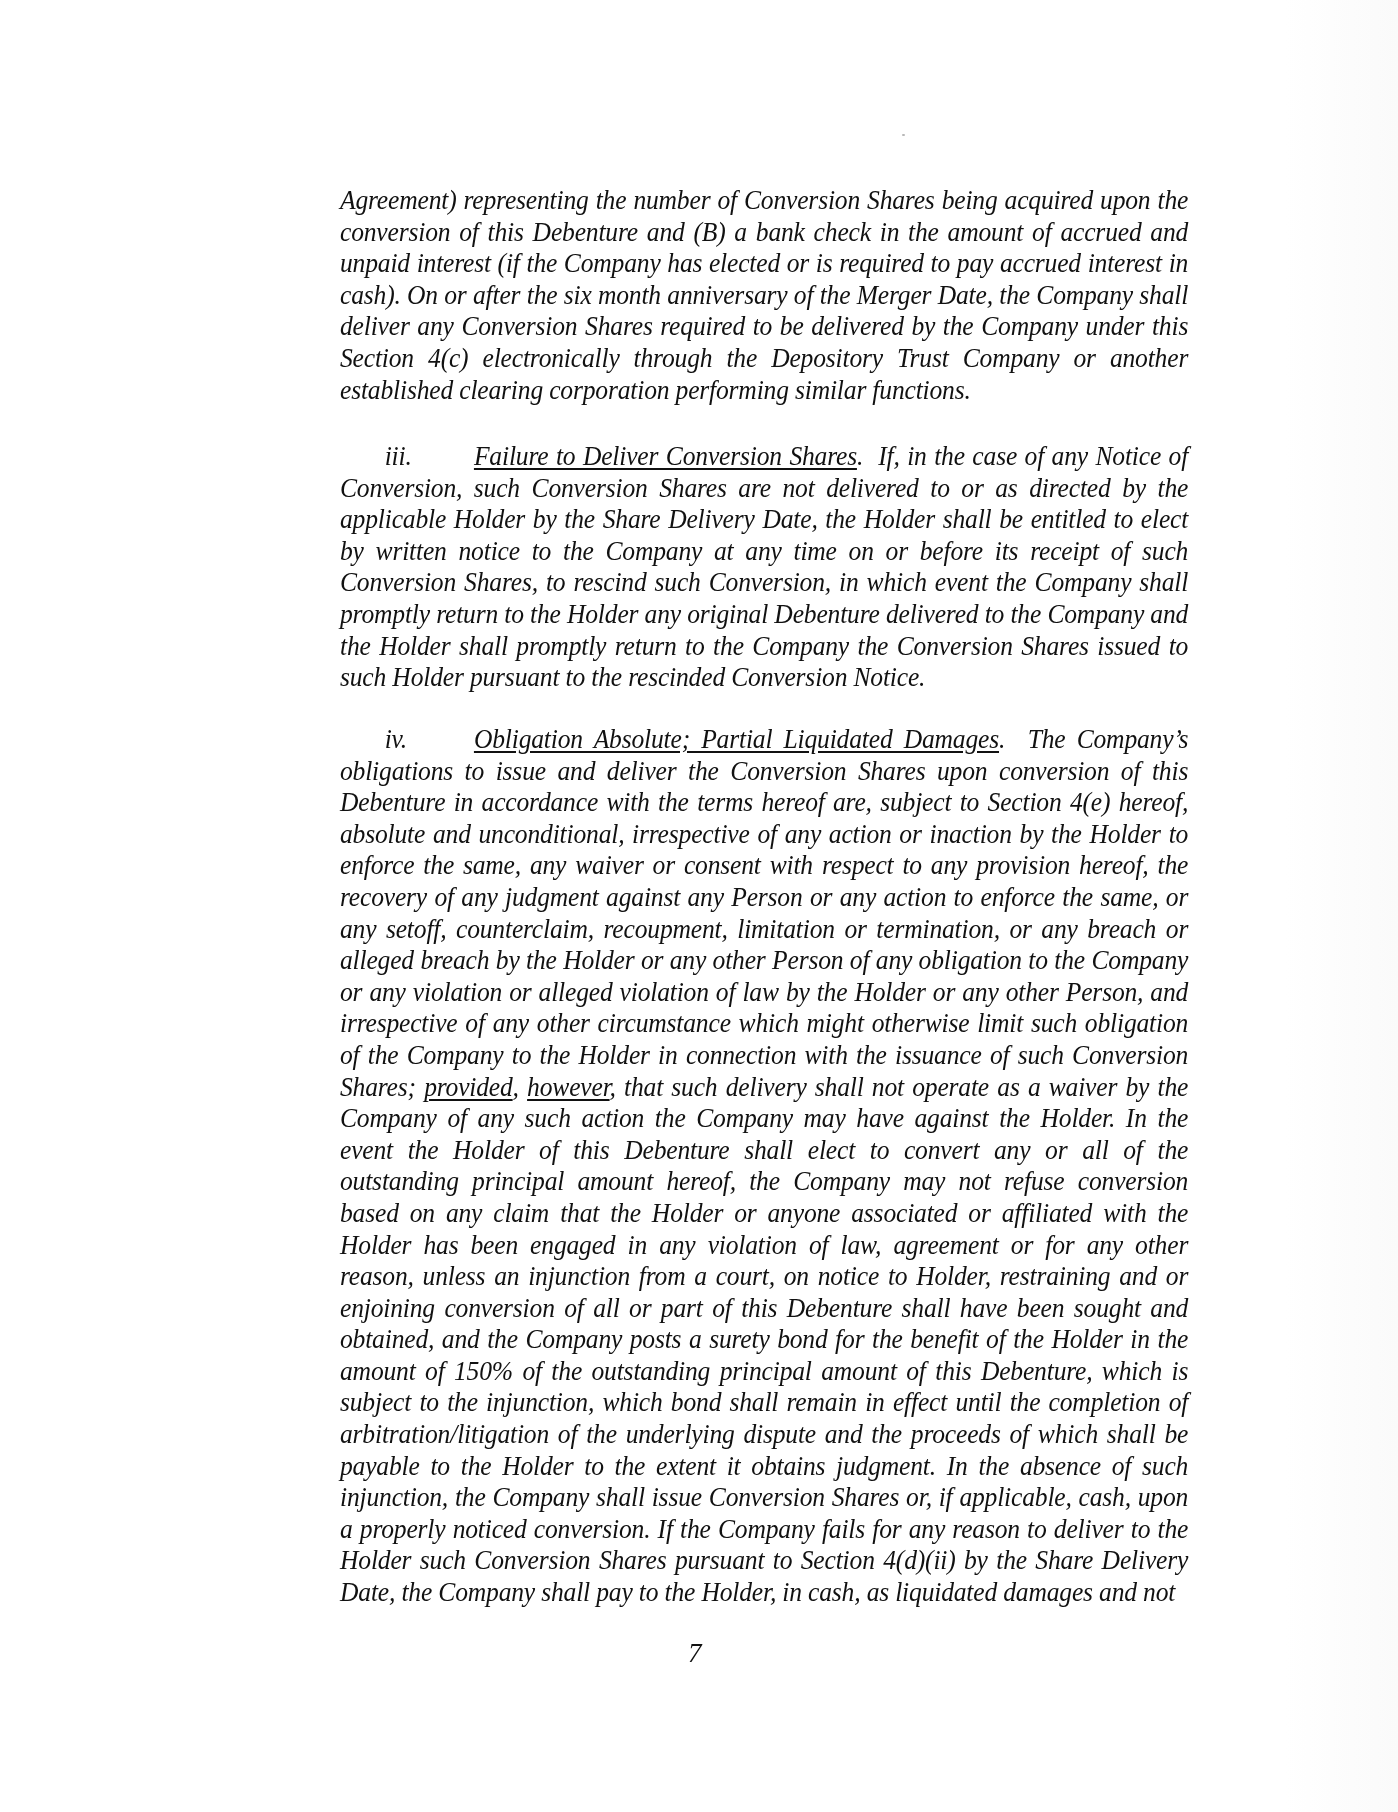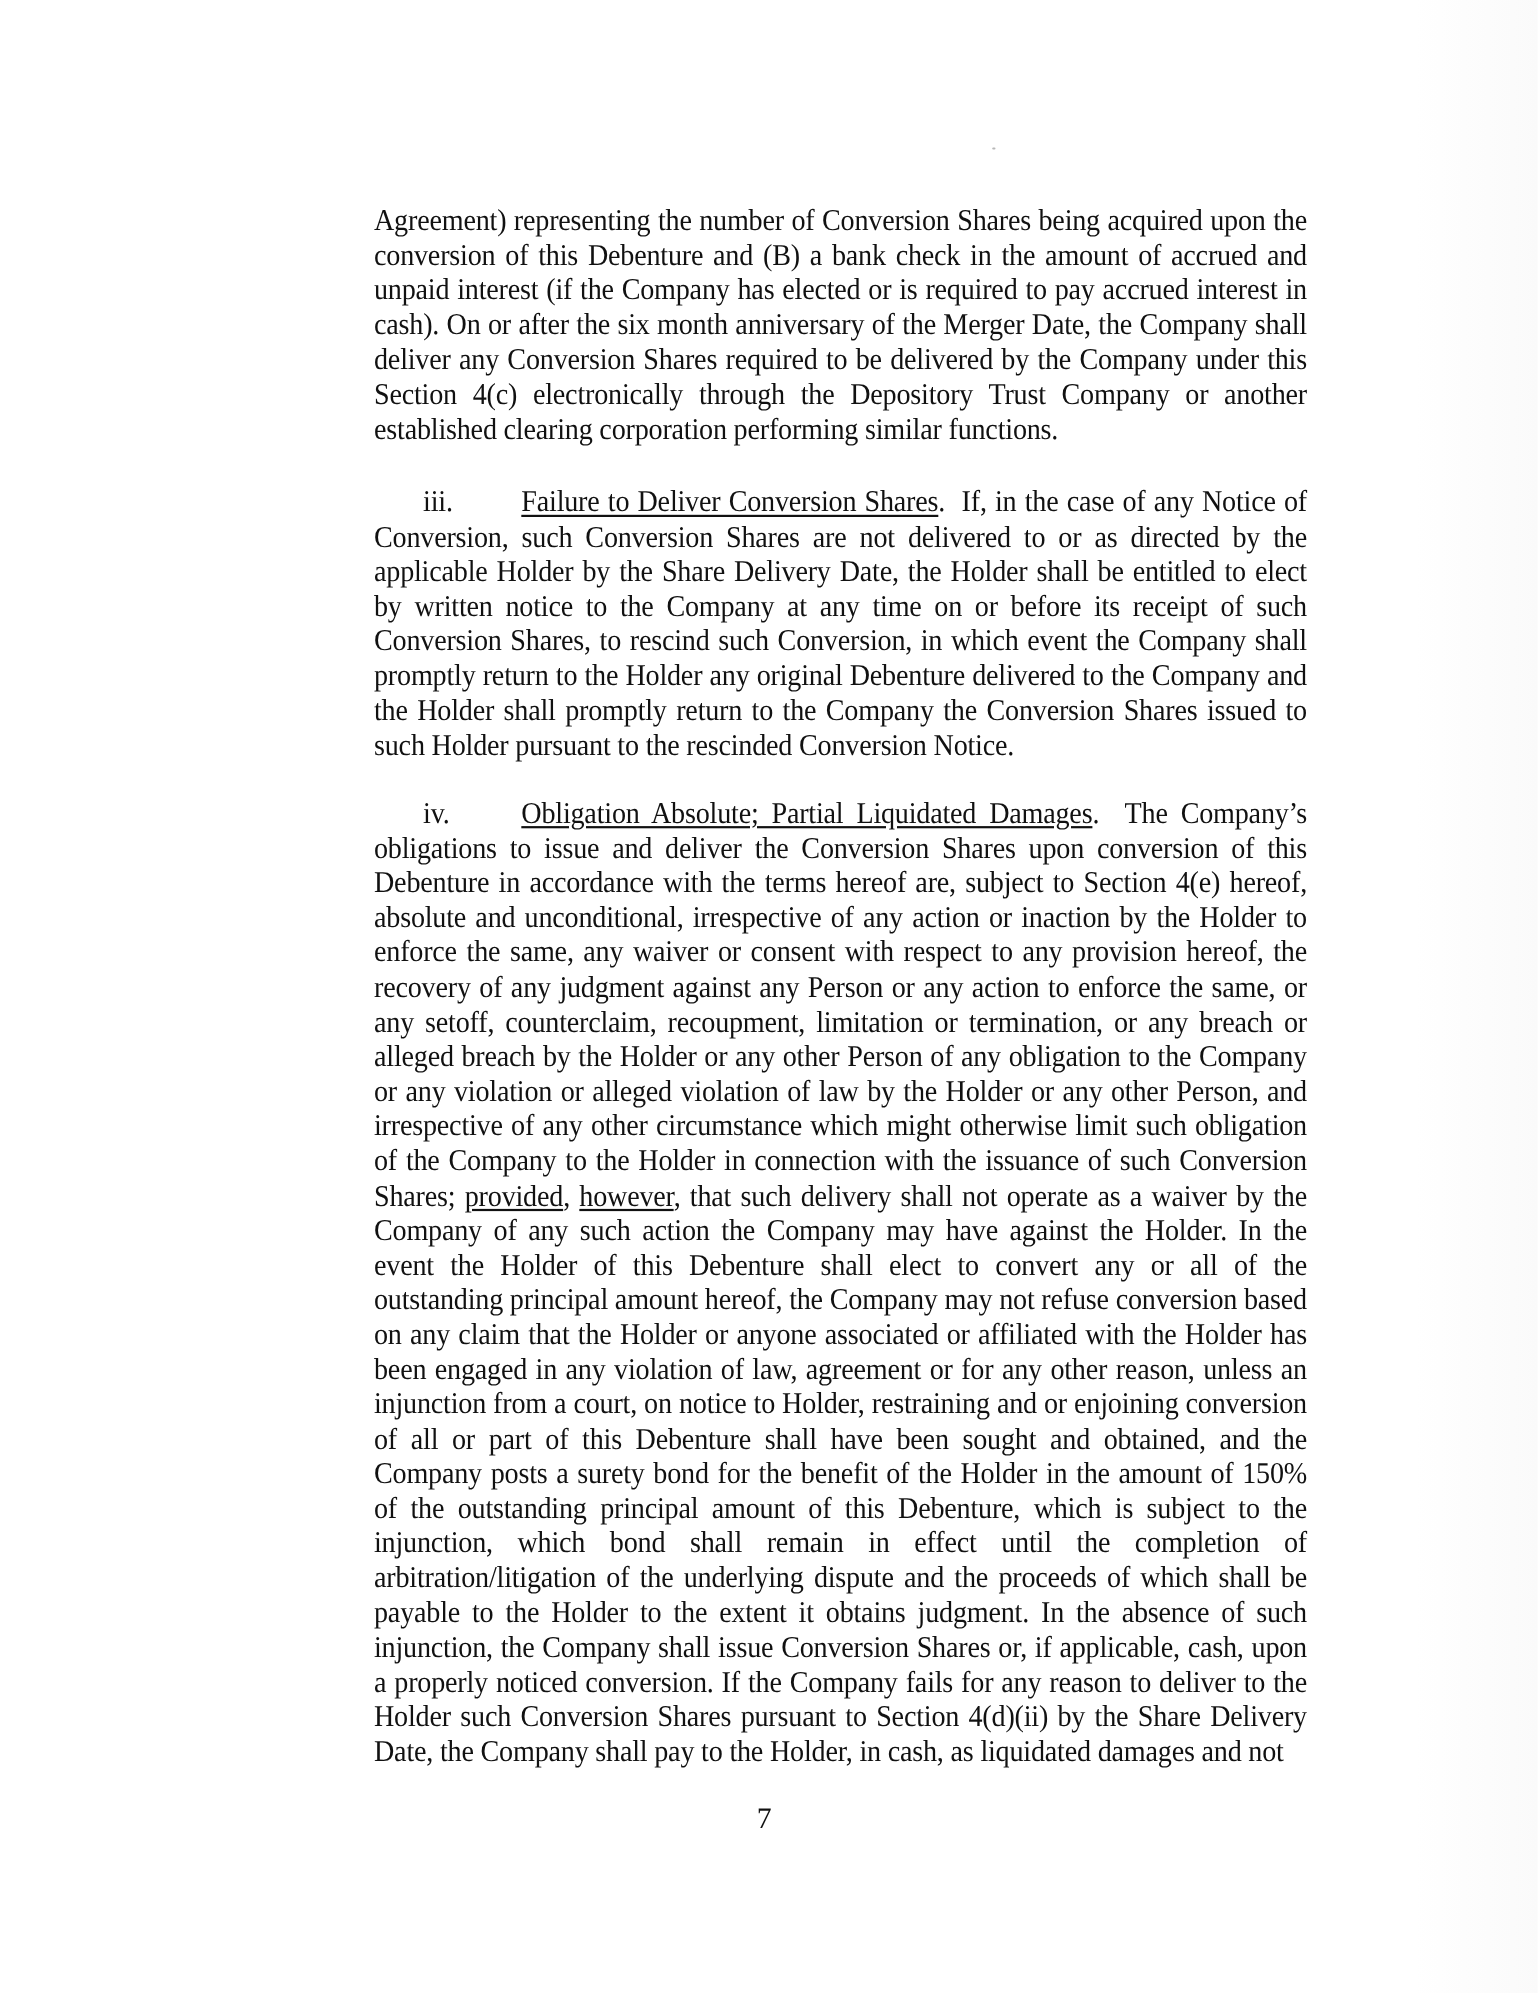--- a/index.html
+++ b/index.html
@@ -1,19 +1,20 @@
 <!DOCTYPE html>
 <html><head>
 <meta charset="utf-8">
 <style>
   html, body { margin: 0; padding: 0; background: #ffffff; }
   body { width: 1398px; height: 1812px; position: relative; overflow: hidden; }
   .page {
     position: absolute; left: 0; top: 0; width: 1398px; height: 1812px;
     background: linear-gradient(90deg, #ffffff 0%, #ffffff 92%, #fafafa 100%);
+    font-style: italic;
   }
   .speck { position: absolute; left: 902px; top: 134px; width: 3px; height: 2px; background: #b8b8b8; border-radius: 1px; }
   .body-text {
     position: absolute; left: 340px; width: 912px;
     font-family: "Liberation Serif", serif;
     font-size: 27.5px; line-height: 31.6px; color: #111;
     text-align: justify; transform: scaleX(0.93); transform-origin: left top;
     letter-spacing: -0.2px;
   }
   .block1 { top: 184px; }

